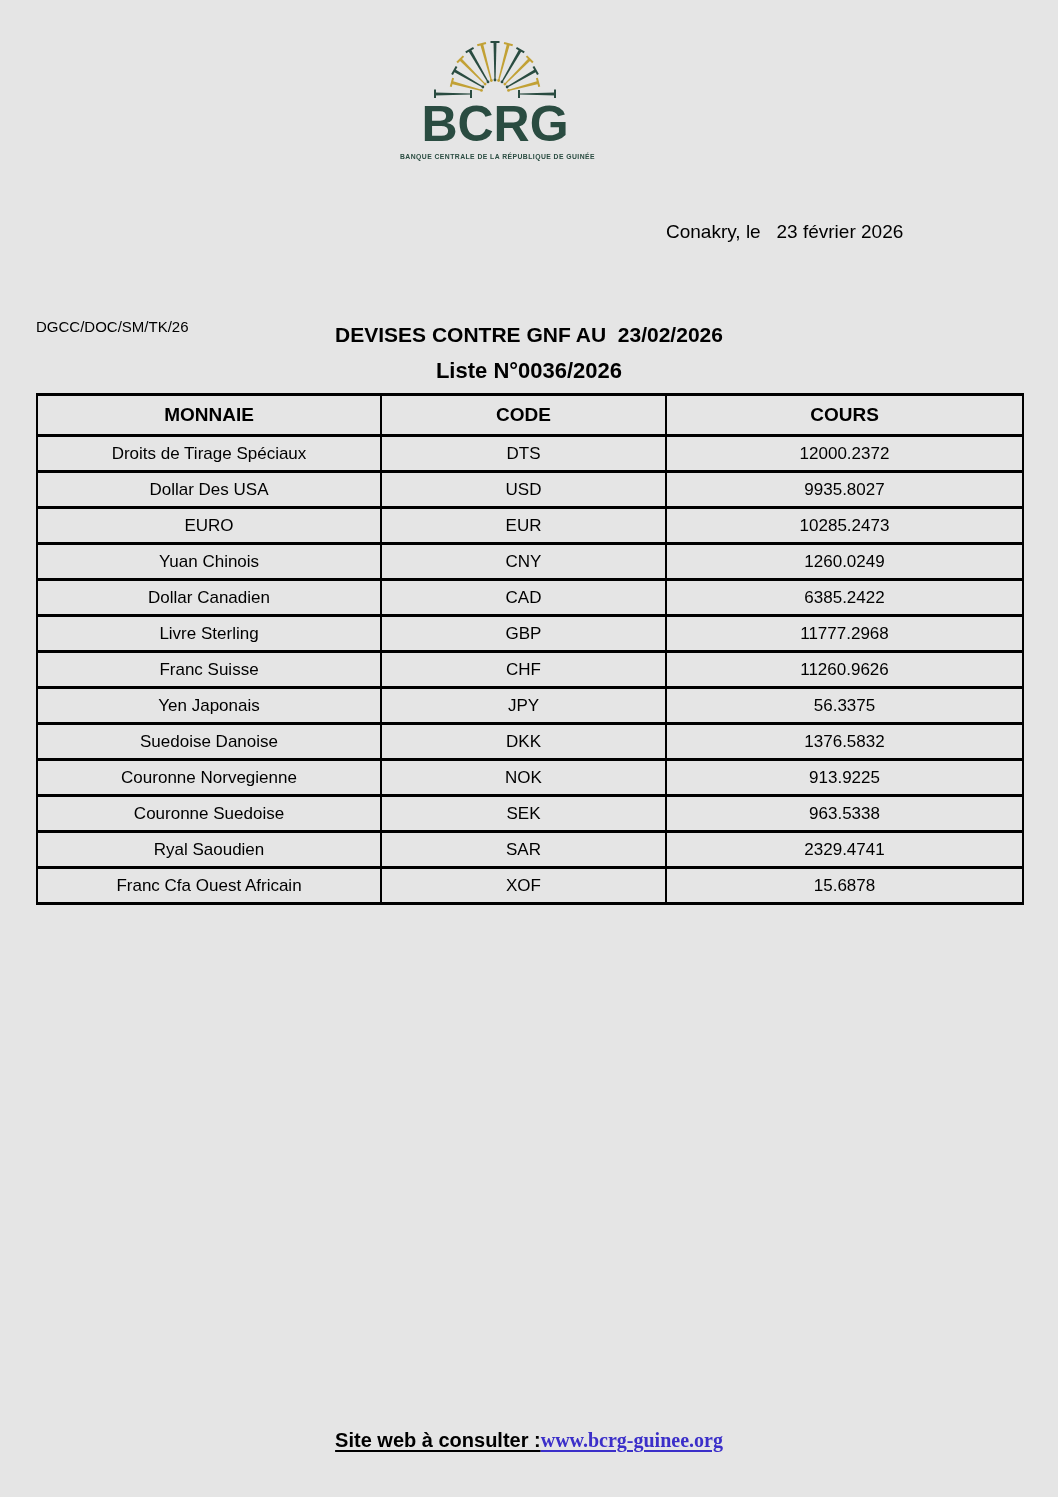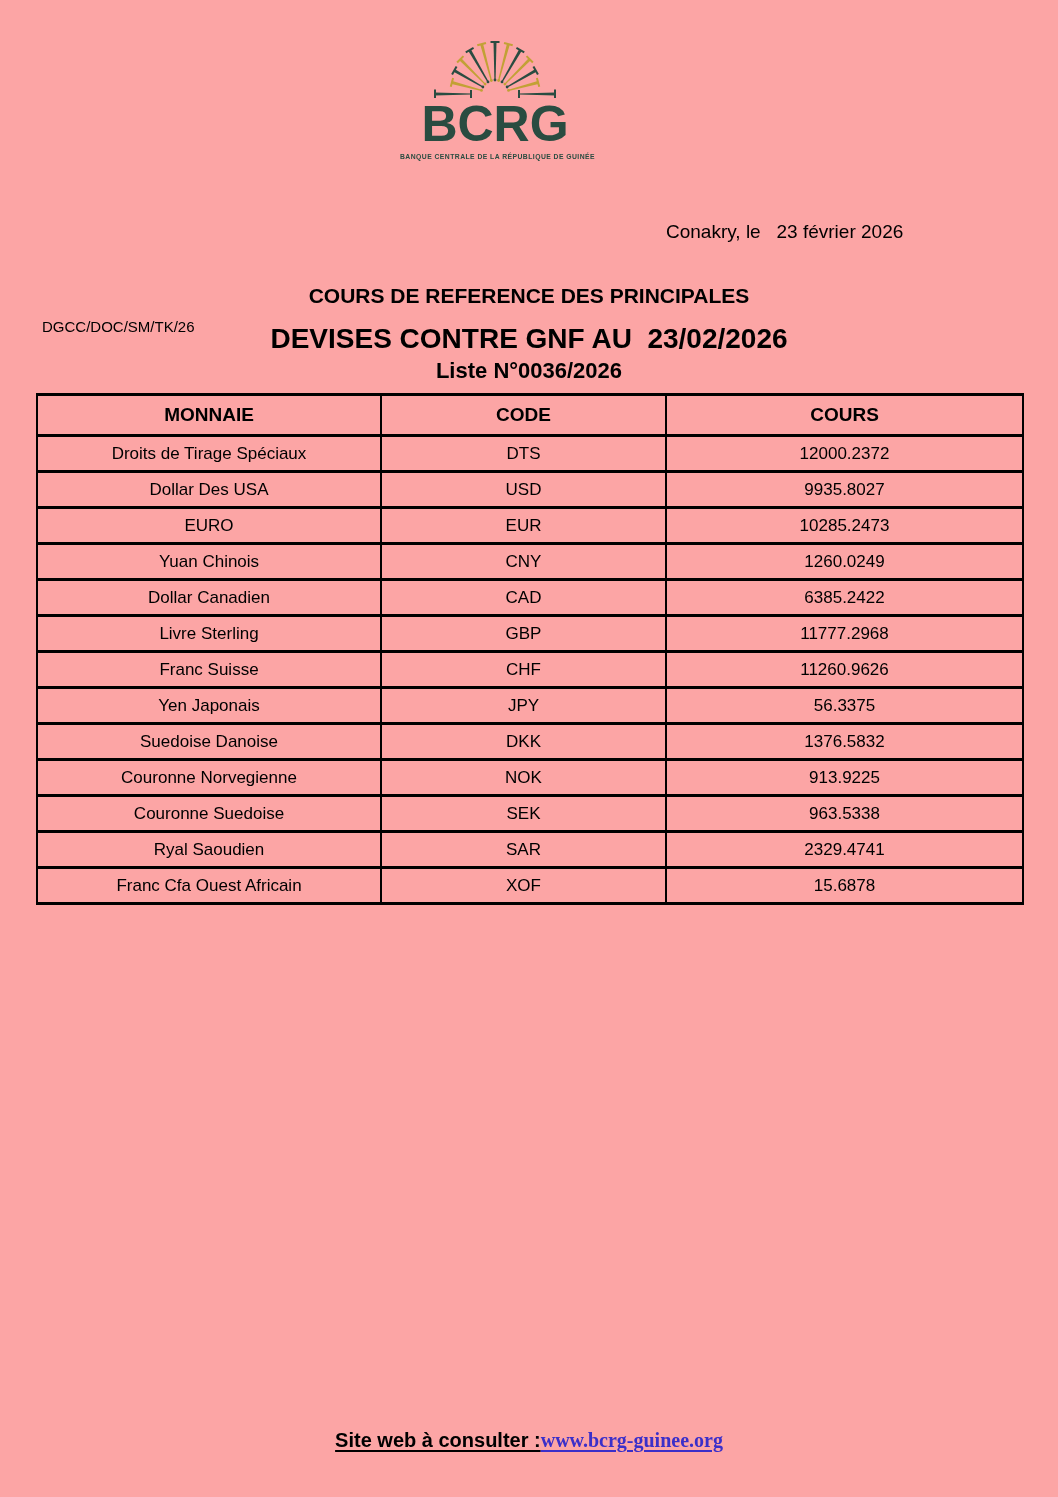--- a/index.html
+++ b/index.html
@@ -1,19 +1,19 @@
 <!DOCTYPE html>
 <html><head>
 <meta charset="utf-8">
 <style>
   html,body{margin:0;padding:0;background:#ffffff;}
   .page{
     position:relative;
     width:1058px;height:1497px;
-    background:#fca5a5;
+    background:#e5e5e5;
     font-family:"Liberation Sans",sans-serif;
     color:#000;
     overflow:hidden;
   }
   
   .logo{
     position:absolute;left:495px;top:26px;
     transform:translateX(-50%);
     width:190px;text-align:center;
   }
@@ -29,28 +29,27 @@
     color:var(--logo-green,#2a4c41);
   }
   
   .date-line{
     position:absolute;left:666px;top:221px;
     font-size:19px;white-space:pre;
   }
   .ref-code{
     position:absolute;left:36px;top:318px;
     font-size:15px;
-    margin-left:6px;
   }
   .title-1,.title-2,.list-number{
     position:absolute;left:0;width:100%;
     text-align:center;font-weight:700;white-space:pre;
   }
   .title-1{top:284px;font-size:21px;}
-  .title-2{top:323px;font-size:28px;}
+  .title-2{top:323px;font-size:21px;}
   .list-number{top:358px;font-size:22px;}
   
   table.rates{
     position:absolute;left:36px;top:393px;
     width:986px;border-collapse:collapse;
     border:2px solid #000;table-layout:fixed;
   }
   table.rates col:nth-child(1){width:344px;}
   table.rates col:nth-child(2){width:285px;}
   table.rates col:nth-child(3){width:357px;}
@@ -126,21 +125,20 @@
         <line x1="86" y1="72" x2="86" y2="64" stroke="#2a4c41" stroke-width="2"></line>
       </svg>
     <div class="logo-acronym">BCRG</div>
     <div class="logo-tagline">BANQUE CENTRALE DE LA RÉPUBLIQUE DE GUINÉE</div>
   </div>
 
   <div class="date-line">Conakry, le   23 février 2026</div>
 
   <div class="ref-code">DGCC/DOC/SM/TK/26</div>
 
-  <div class="title-1">COURS DE REFERENCE DES PRINCIPALES</div>
   <div class="title-2">DEVISES CONTRE GNF AU  23/02/2026</div>
   <div class="list-number">Liste N°0036/2026</div>
 
   <table class="rates">
     <colgroup>
         <col>
         <col>
         <col>
       </colgroup>
     <thead>

